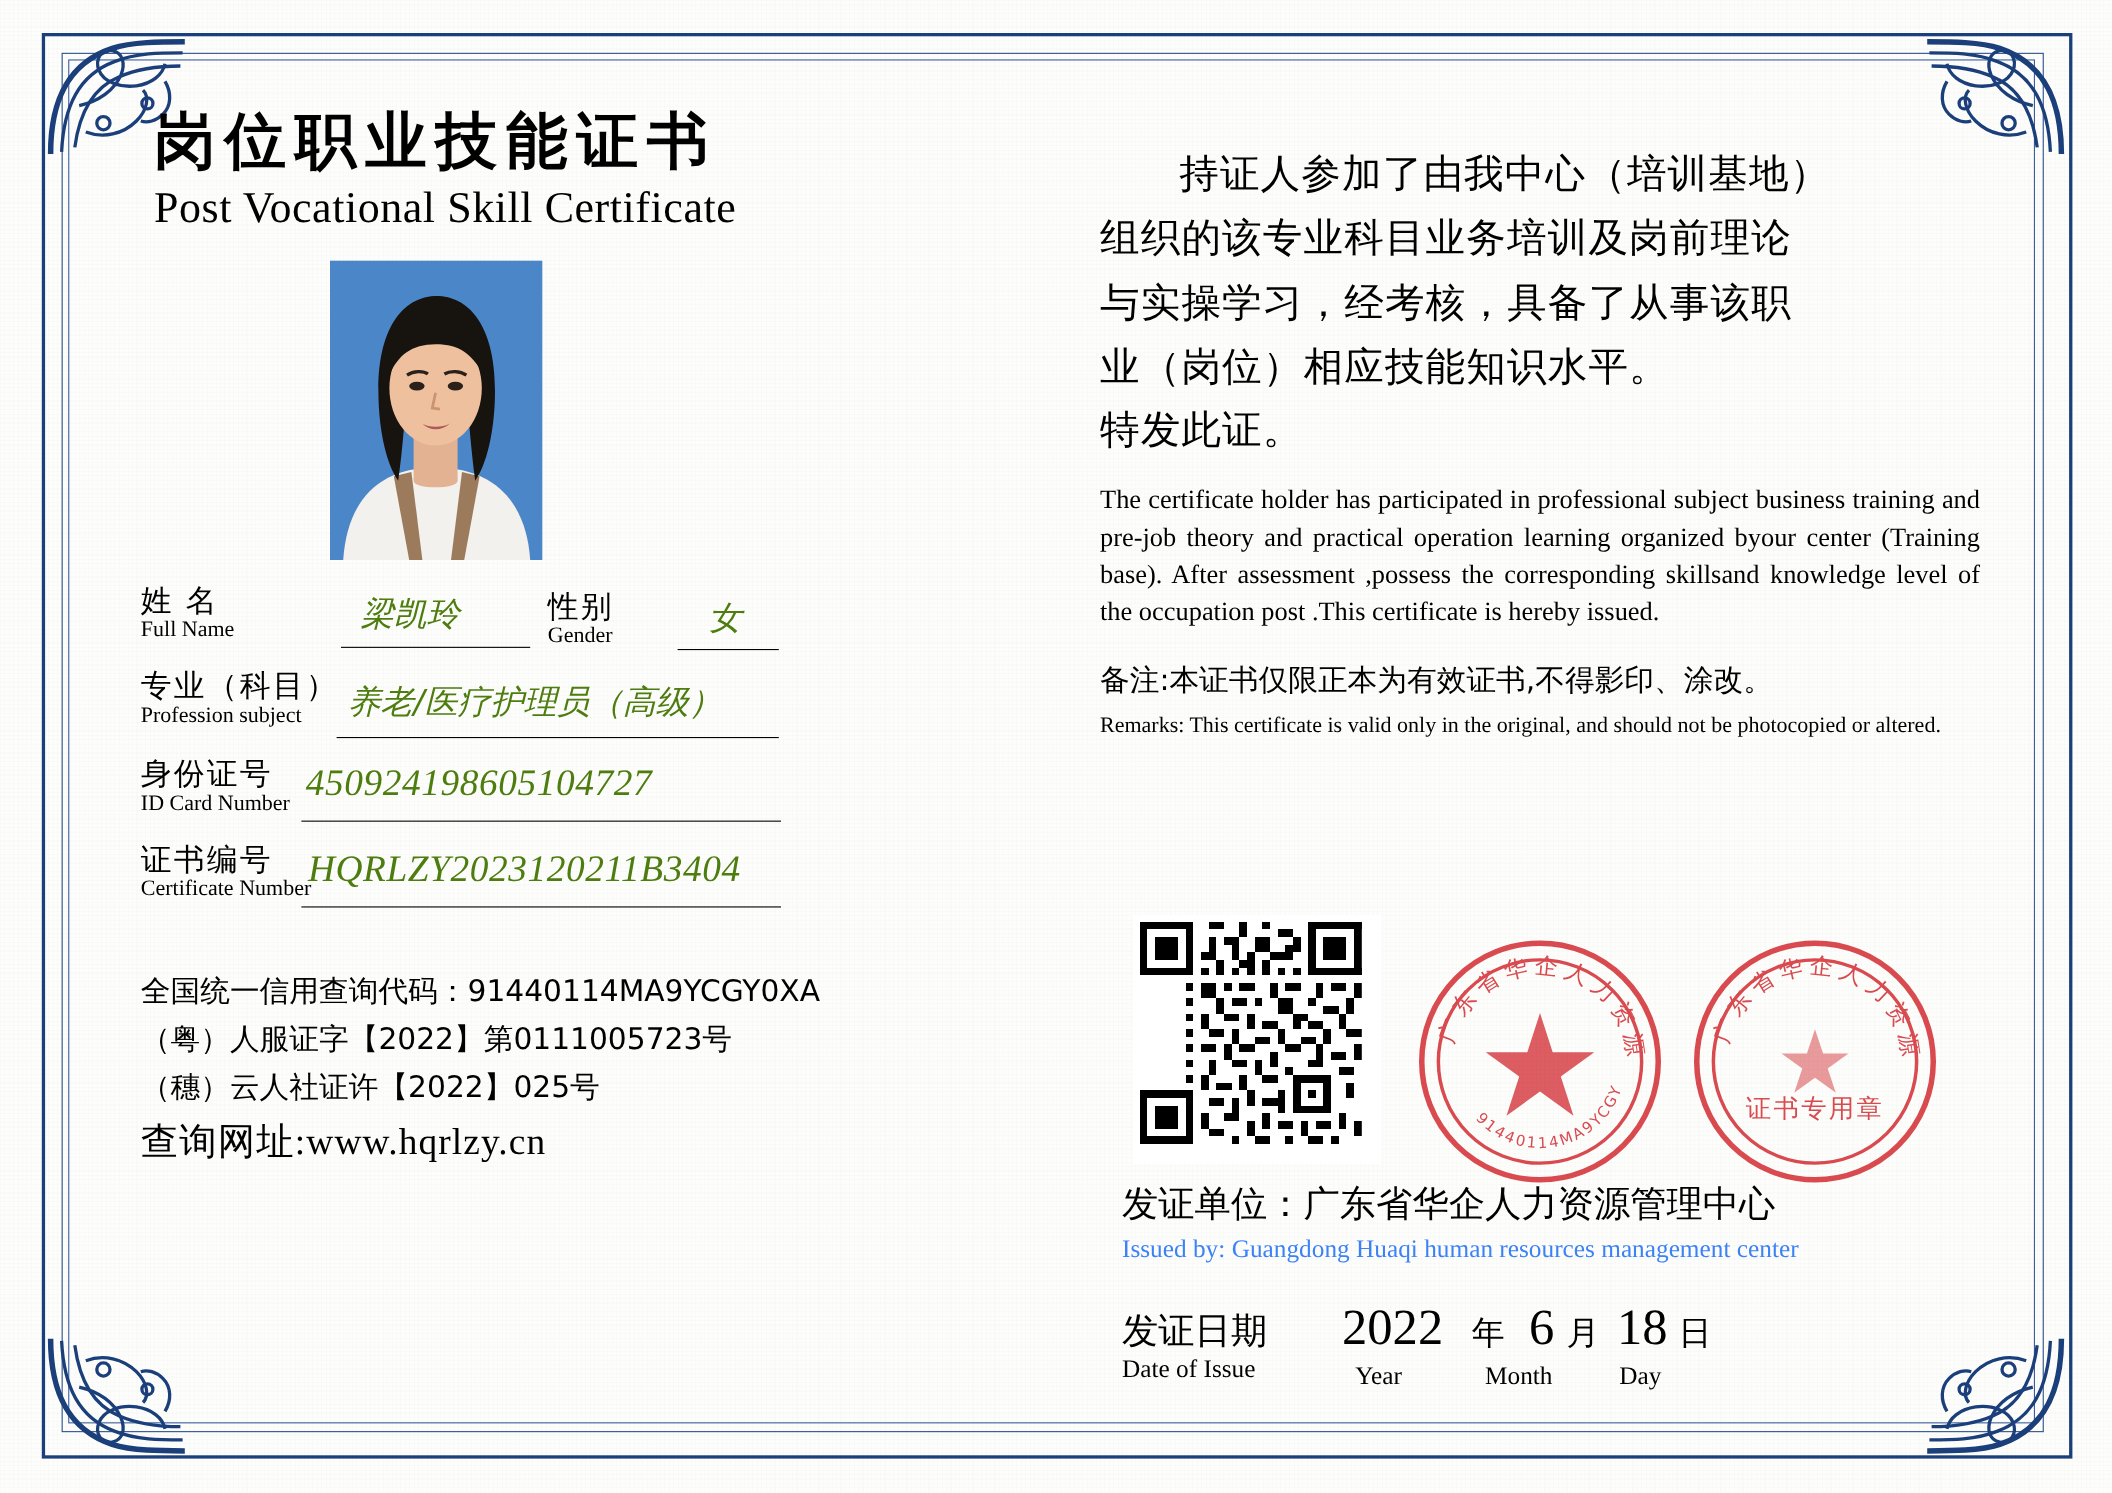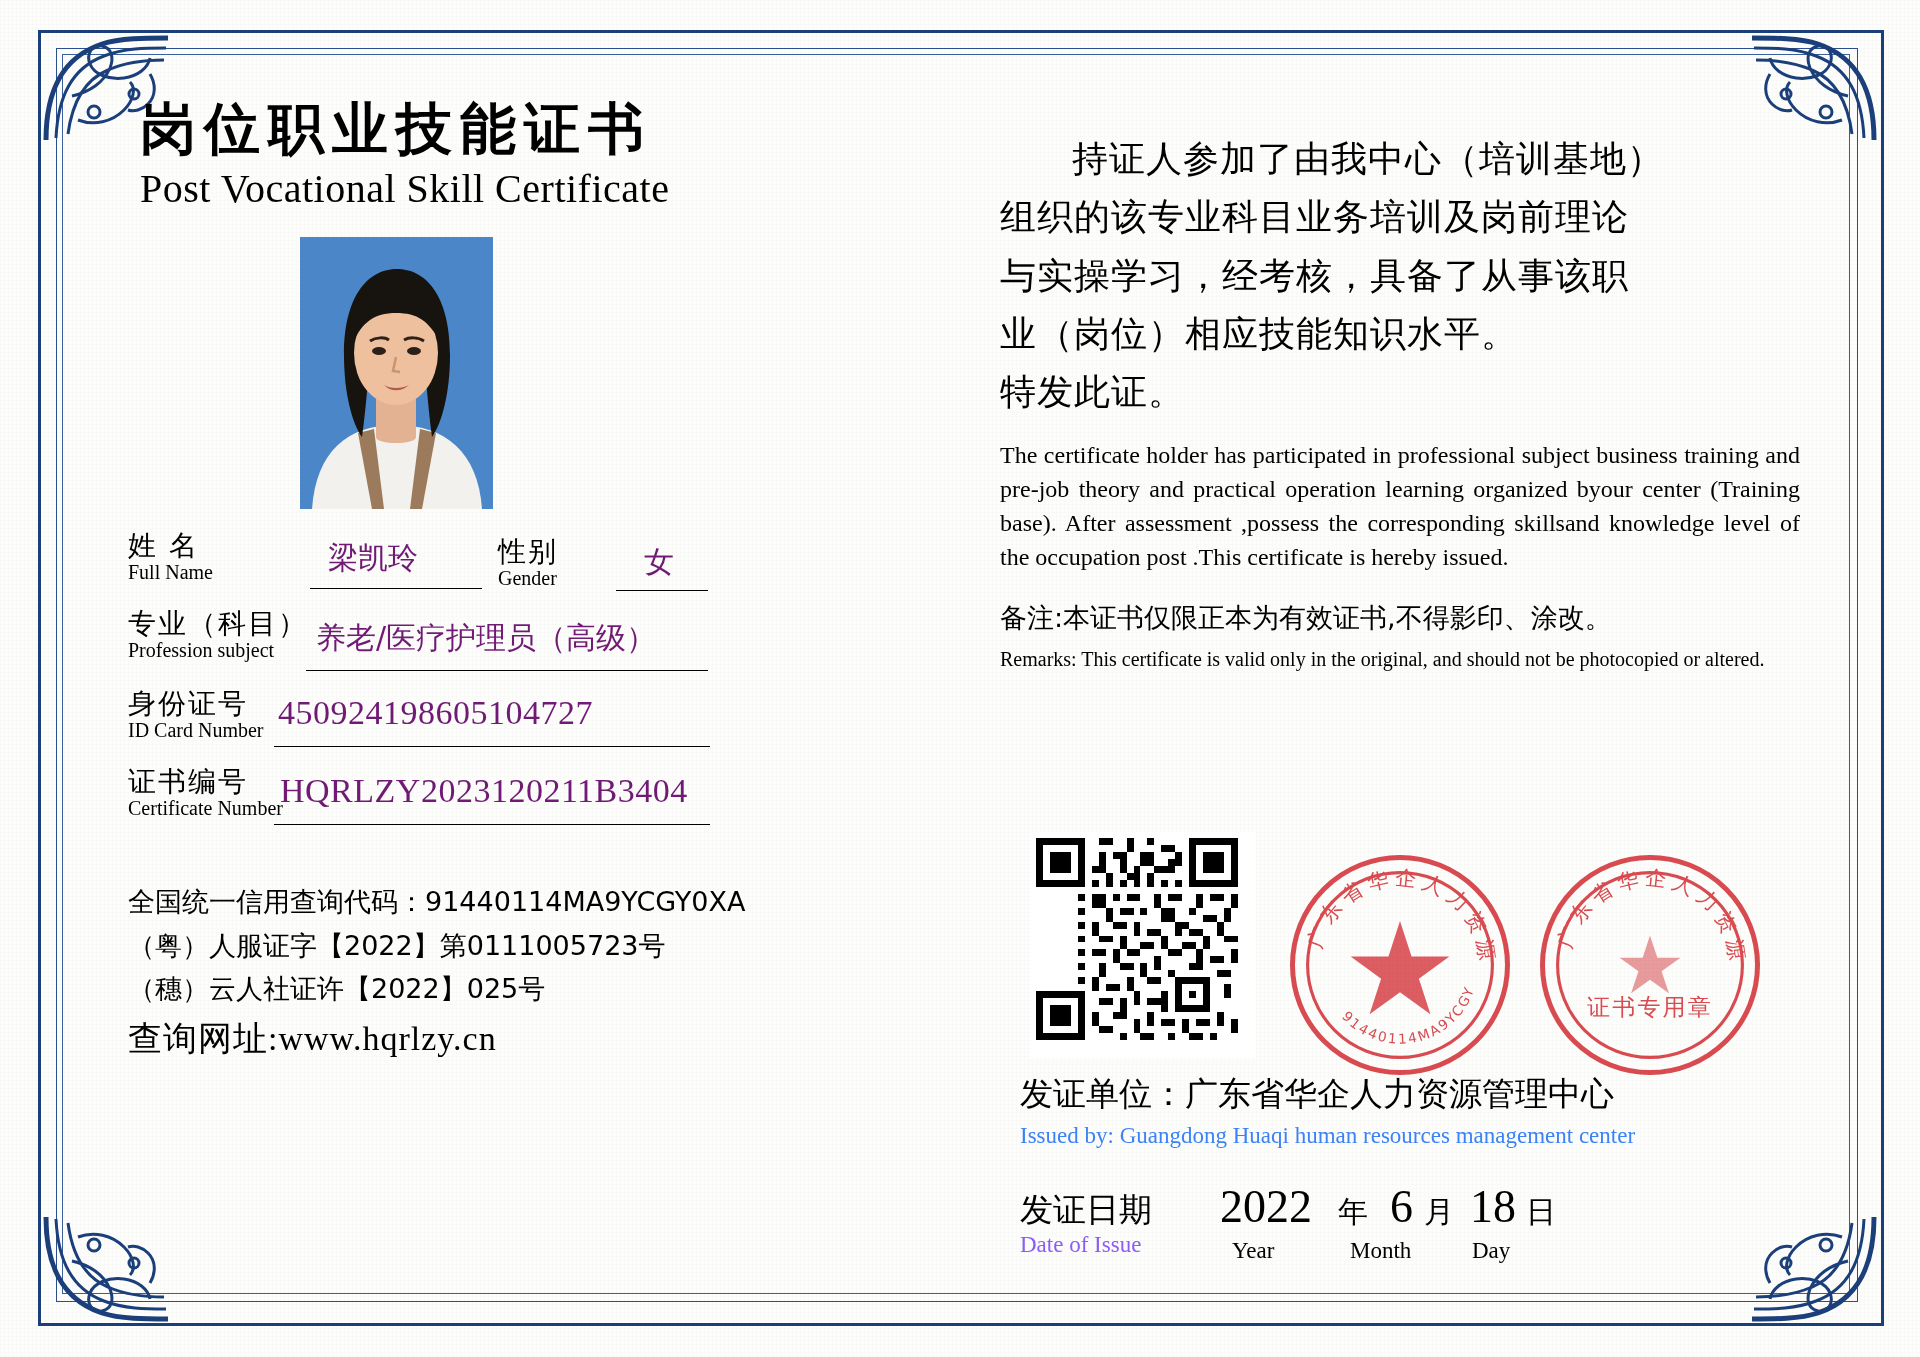--- a/index.html
+++ b/index.html
@@ -138,22 +138,23 @@
   .lbl-en {
     font-family: "Liberation Serif", serif;
     font-size: 20px;
     color: #000;
     line-height: 1.05;
     white-space: nowrap;
   }
   .value {
     font-family: "DejaVu Sans", sans-serif;
     font-size: 30px;
-    color: #701a75;
-    white-space: nowrap;
+    color: #4d7c0f;
+    white-space: nowrap;
+    font-style: italic;
   }
   .value.num {
     font-family: "Liberation Serif", serif;
     font-size: 34px;
     letter-spacing: 0.5px;
   }
   .rule {
     position: absolute;
     border-bottom: 1.6px solid #000;
   }
@@ -285,21 +286,21 @@
     height: 90px;
   }
   .date-lbl-cn {
     position: absolute; left: 0; top: 0;
     font-family: "DejaVu Sans", sans-serif;
     font-size: 33px; color: #000; white-space: nowrap;
   }
   .date-lbl-en {
     position: absolute; left: 0; top: 44px;
     font-family: "Liberation Serif", serif;
-    font-size: 23px; color: #8b5cf6; white-space: nowrap;
+    font-size: 23px; color: #000000; white-space: nowrap;
   }
   .d-year  { position: absolute; left: 200px; top: -8px; font-family: "Liberation Serif", serif; font-size: 46px; color:#000; }
   .d-ycn   { position: absolute; left: 318px; top: 4px;  font-family: "DejaVu Sans", sans-serif; font-size: 30px; color:#000; }
   .d-month { position: absolute; left: 370px; top: -8px; font-family: "Liberation Serif", serif; font-size: 46px; color:#000; }
   .d-mcn   { position: absolute; left: 404px; top: 4px;  font-family: "DejaVu Sans", sans-serif; font-size: 30px; color:#000; }
   .d-day   { position: absolute; left: 450px; top: -8px; font-family: "Liberation Serif", serif; font-size: 46px; color:#000; }
   .d-dcn   { position: absolute; left: 506px; top: 4px;  font-family: "DejaVu Sans", sans-serif; font-size: 30px; color:#000; }
   .d-sub-y { position: absolute; left: 212px; top: 50px; font-family: "Liberation Serif", serif; font-size: 23px; color:#000; }
   .d-sub-m { position: absolute; left: 330px; top: 50px; font-family: "Liberation Serif", serif; font-size: 23px; color:#000; }
   .d-sub-d { position: absolute; left: 452px; top: 50px; font-family: "Liberation Serif", serif; font-size: 23px; color:#000; }

